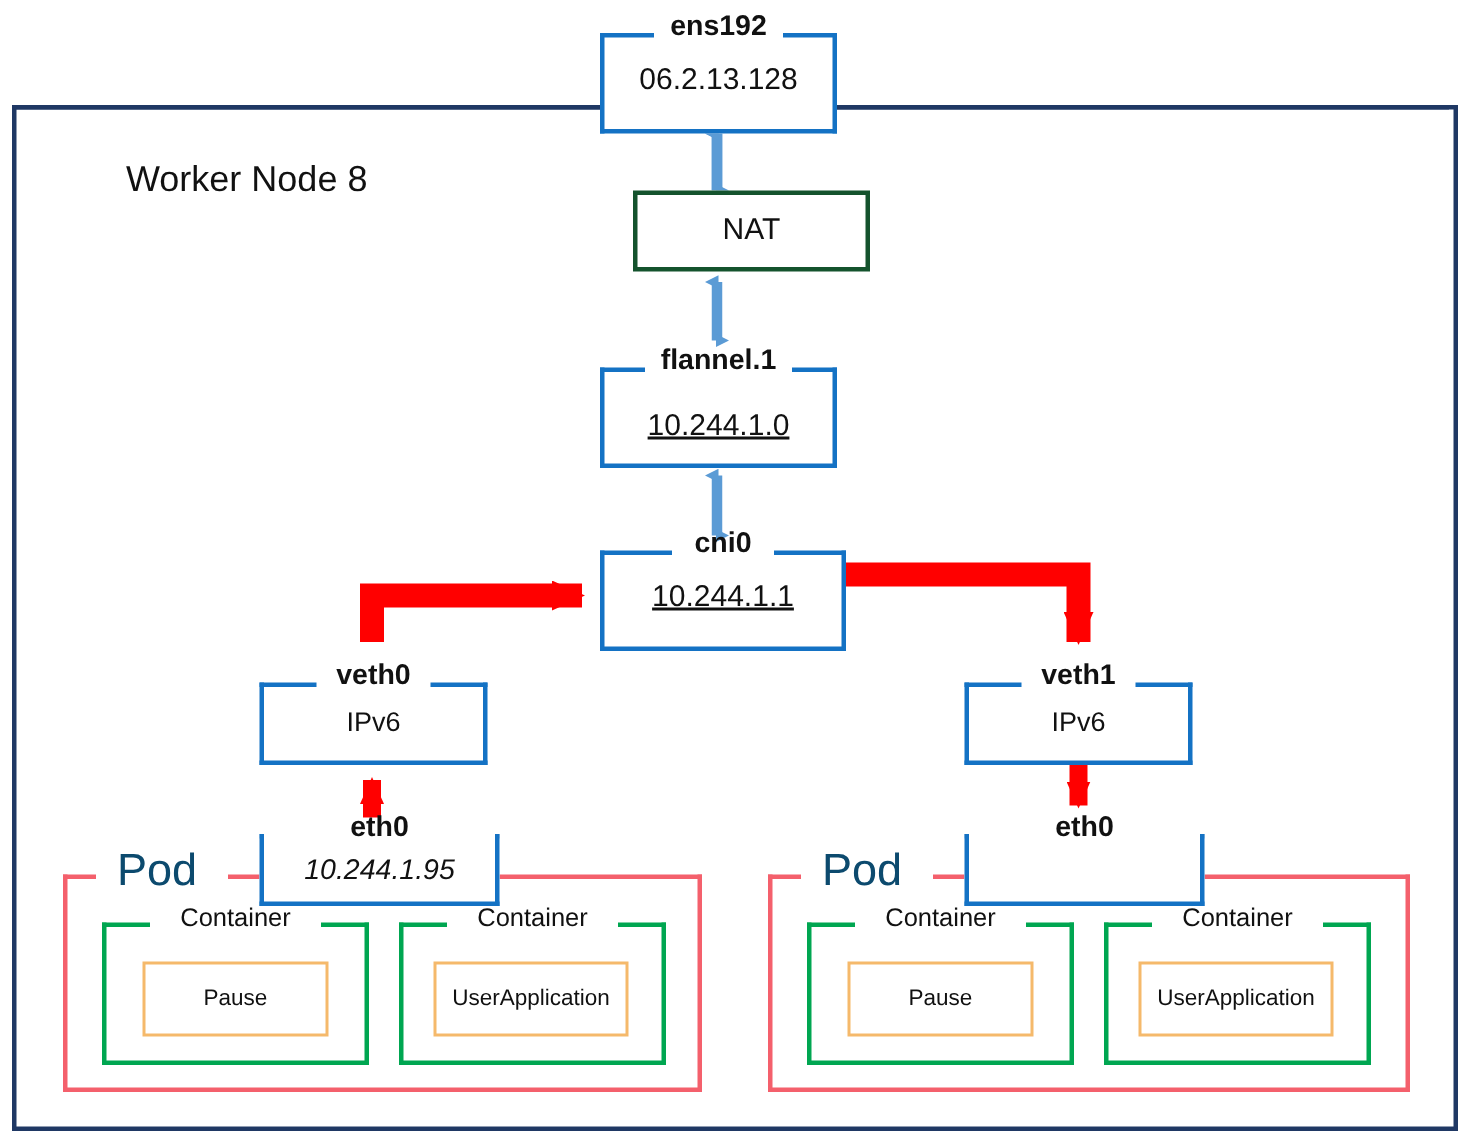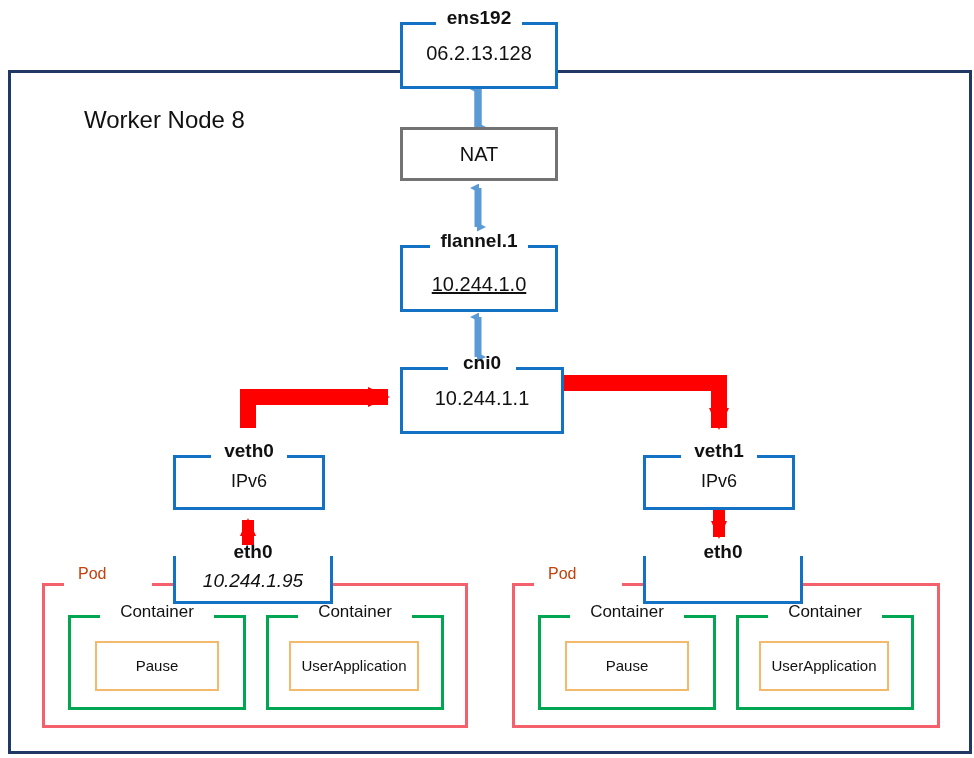--- a/index.html
+++ b/index.html
@@ -16,29 +16,29 @@
   .dev{position:absolute;box-sizing:border-box;background:#ffffff;}
   .dev .frame{position:absolute;left:0;right:0;top:0;bottom:0;
               border:3px solid #1472C4;border-top:none;box-sizing:border-box;}
   .dev .toppiece{position:absolute;top:0;height:3px;background:#1472C4;}
   .dev .tl{left:0;}
   .dev .tr{right:0;}
   .dev .cap{position:absolute;top:-14px;left:0;width:100%;text-align:center;
             font-size:19px;color:#111;background:transparent;line-height:1;white-space:nowrap;font-weight:bold;}
   .dev .val{position:absolute;left:0;width:100%;text-align:center;
             font-size:20px;color:#111;white-space:nowrap;}
-  .dev.plain{border:3px solid #737373;}
+  .dev.plain{border:3px solid #14532d;margin-left:22px;}
   .dev.plain .val{top:50%;transform:translateY(-50%);}
 
   
   .pod{position:absolute;box-sizing:border-box;}
   .pod .frame{position:absolute;left:0;right:0;top:0;bottom:0;
               border:3px solid #F4606C;border-top:none;box-sizing:border-box;}
   .pod .toppiece{position:absolute;top:0;height:3px;background:#F4606C;}
-  .pod .cap{position:absolute;top:-17px;font-size:16px;color:#c2410c;
+  .pod .cap{position:absolute;top:-17px;font-size:30px;color:#0c4a6e;
             line-height:1;white-space:nowrap;}
 
   
   .ctr{position:absolute;box-sizing:border-box;}
   .ctr .frame{position:absolute;left:0;right:0;top:0;bottom:0;
               border:3px solid #00A651;border-top:none;box-sizing:border-box;}
   .ctr .toppiece{position:absolute;top:0;height:3px;background:#00A651;}
   .ctr .cap{position:absolute;top:-12px;left:0;width:100%;text-align:center;
             font-size:17px;color:#111;line-height:1;white-space:nowrap;}
 
@@ -127,21 +127,21 @@
     <div class="frame"></div>
     <div class="cap">flannel.1</div>
     <div class="val" style="top:28px;text-decoration:underline;">10.244.1.0</div>
   </div>
 
   <div class="dev" style="left:400px;top:367px;width:164px;height:67px;">
     <div class="toppiece tl" style="width:48px;"></div>
     <div class="toppiece tr" style="width:48px;"></div>
     <div class="frame"></div>
     <div class="cap">cni0</div>
-    <div class="val" style="top:20px;">10.244.1.1</div>
+    <div class="val" style="top:20px;text-decoration:underline;">10.244.1.1</div>
   </div>
 
   <div class="dev" style="left:173px;top:455px;width:152px;height:55px;">
     <div class="toppiece tl" style="width:38px;"></div>
     <div class="toppiece tr" style="width:38px;"></div>
     <div class="frame"></div>
     <div class="cap">veth0</div>
     <div class="val" style="top:16px;font-size:18px;">IPv6</div>
   </div>
 

